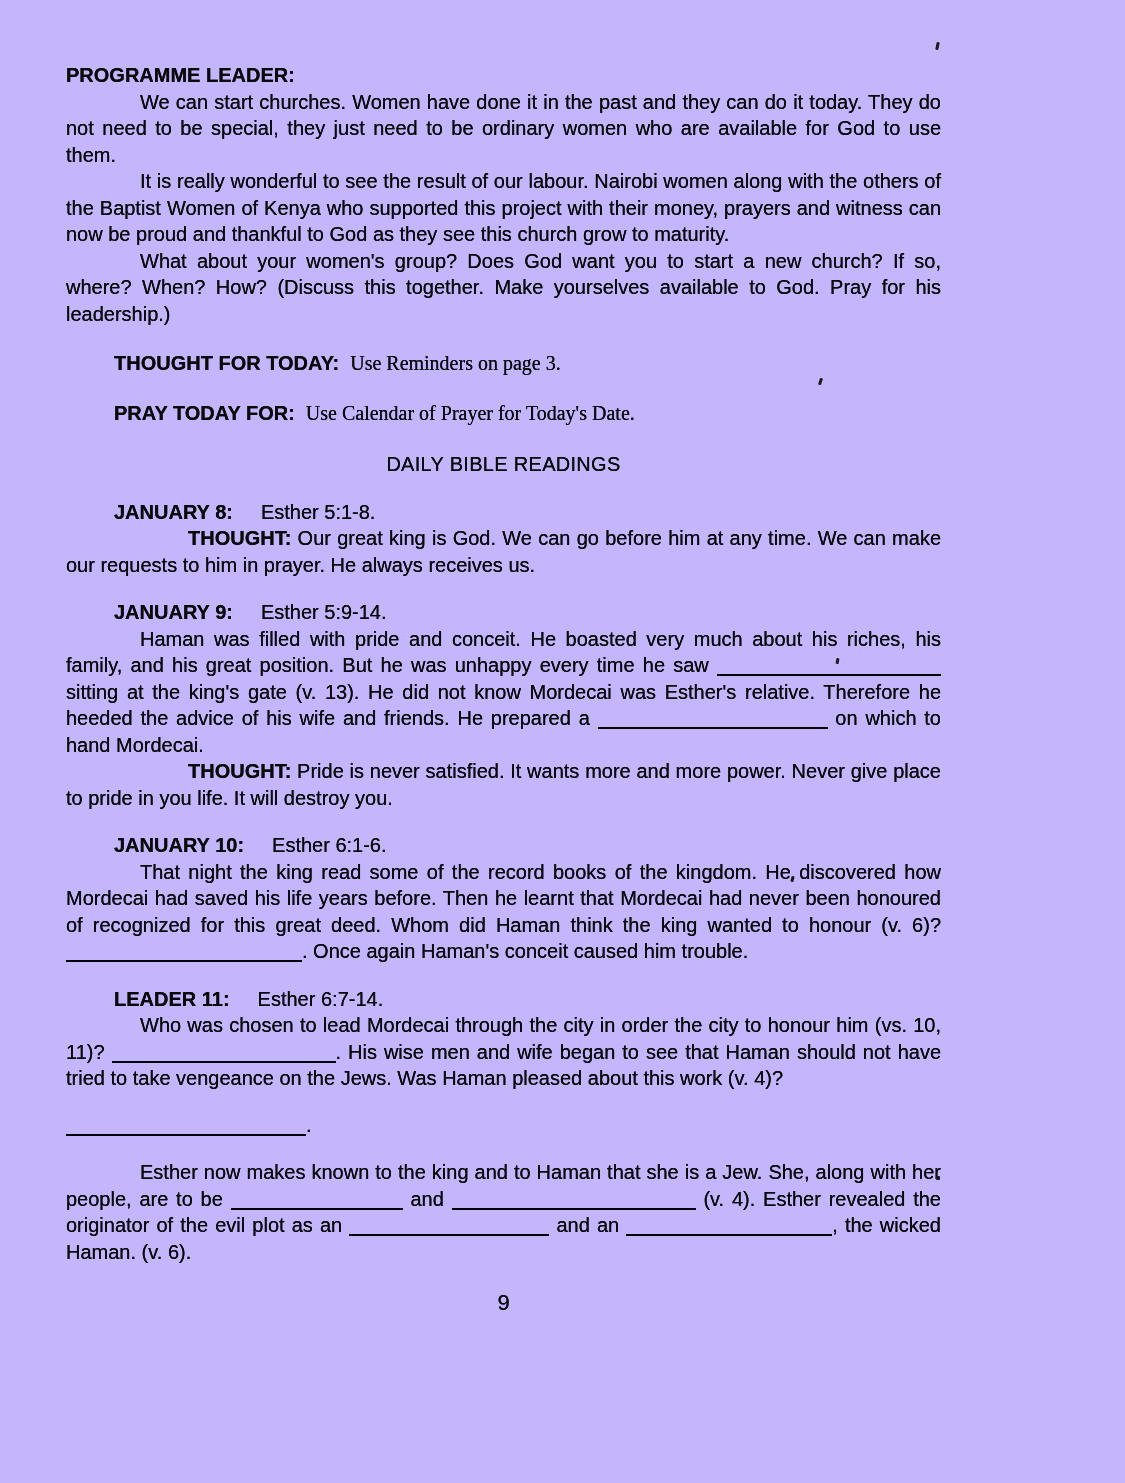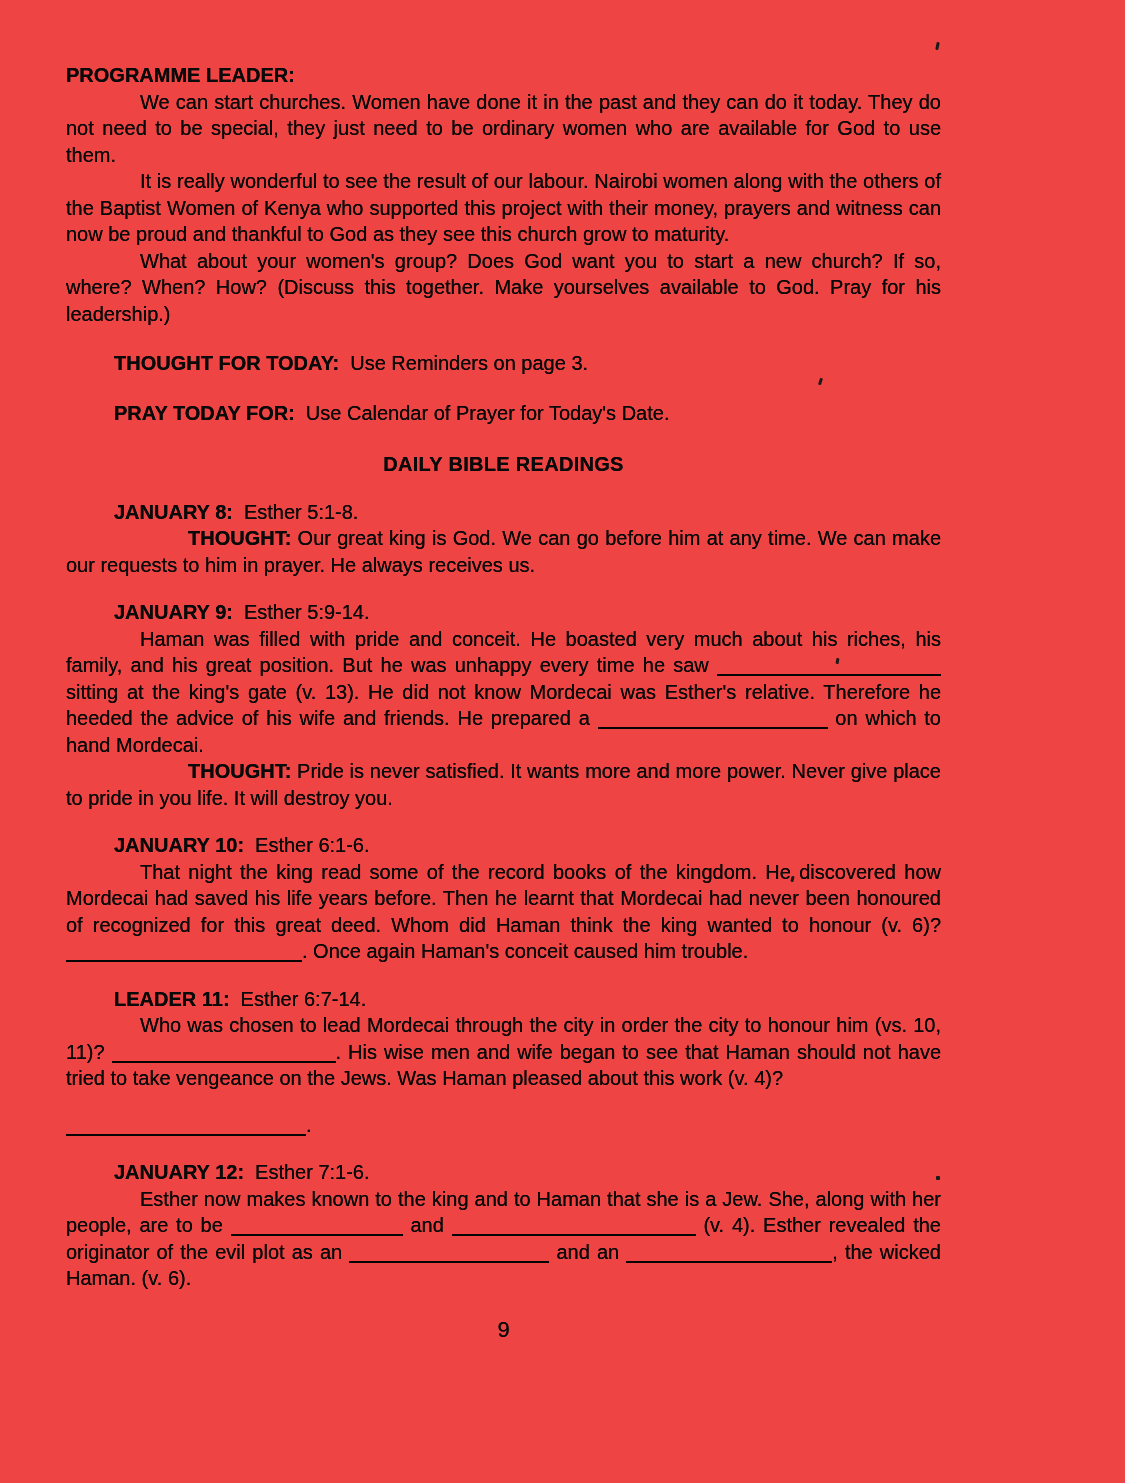--- a/index.html
+++ b/index.html
@@ -1,39 +1,39 @@
 <!DOCTYPE html>
 <html><head>
 <meta charset="utf-8">
 <style>
   html, body { margin: 0; padding: 0; background: #ffffff; }
   .page {
     position: relative;
     width: 1125px;
     height: 1483px;
     margin: 0 auto;
-    background: #ef4444;
+    background: #c4b5fd;
     box-sizing: border-box;
     padding: 62px 184px 0 66px;
     font-family: "Liberation Sans", sans-serif;
     font-size: 20px;
     line-height: 26.5px;
     color: #0a0a0a;
     text-shadow: 0 0 0.45px currentColor; 
     overflow: hidden;
   }
   p { margin: 0; }
   b { font-weight: bold; margin-left: 48px; }
   .heading { font-weight: bold; }
   .para { text-align: justify; }
   .indent { text-indent: 74px; }
   .label-line { margin-top: 23px; }
-  .label-line .after-label { margin-left: 11px; }
-  .scripture { margin-left: 11px; }
-  .dbr-title { margin-top: 25px; text-align: center; font-weight: bold; letter-spacing: 0.3px; }
+  .label-line .after-label { margin-left: 11px; font-family: Liberation Serif, serif; }
+  .scripture { margin-left: 28px; }
+  .dbr-title { margin-top: 25px; text-align: center; font-weight: normal; letter-spacing: 0.3px; }
   .entry { margin-top: 21px; }
   .blank {
     display: inline-block;
     height: 5px;
     border-bottom: 2.4px solid #050505;
     vertical-align: -4px;
   }
   .answer-line { margin-top: 20px; }
   .page-number { margin-top: 25px; text-align: center; font-size: 22px; }
   .speck {
@@ -87,19 +87,18 @@
     <p class="para indent"><span>That night the king read some of the record books of the kingdom. He discovered how Mordecai had saved his life years before.  Then he learnt that Mordecai had never been honoured of recognized for this great deed. Whom did Haman think the king wanted to honour (v. 6)? </span><span class="blank" style="width:236px"></span><span>. Once again Haman's conceit caused him trouble.</span></p>
   </div>
 
   <div class="entry">
     <p><b>LEADER 11:</b><span class="scripture">Esther 6:7-14.</span></p>
     <p class="para indent"><span>Who was chosen to lead Mordecai through the city in order the city to honour him (vs. 10, 11)? </span><span class="blank" style="width:224px"></span><span>. His wise men and wife began to see that Haman should not have tried to take vengeance on the Jews.  Was Haman pleased about this work (v.  4)?</span></p>
     <p class="answer-line"><span class="blank" style="width:240px"></span><span>.</span></p>
   </div>
 
   <div class="entry">
-    <p><b>JANUARY 12:</b><span class="scripture">Esther 7:1-6.</span></p>
     <p class="para indent"><span>Esther now makes known to the king and to Haman that she is a Jew. She, along with her people, are to be </span><span class="blank" style="width:172px"></span><span> and </span><span class="blank" style="width:244px"></span><span> (v. 4). Esther revealed the originator of the evil plot as an </span><span class="blank" style="width:200px"></span><span> and an </span><span class="blank" style="width:206px"></span><span>, the wicked Haman. (v. 6).</span></p>
   </div>
 
   <div class="page-number">9</div>
 
 </div>
 
 </body></html>

